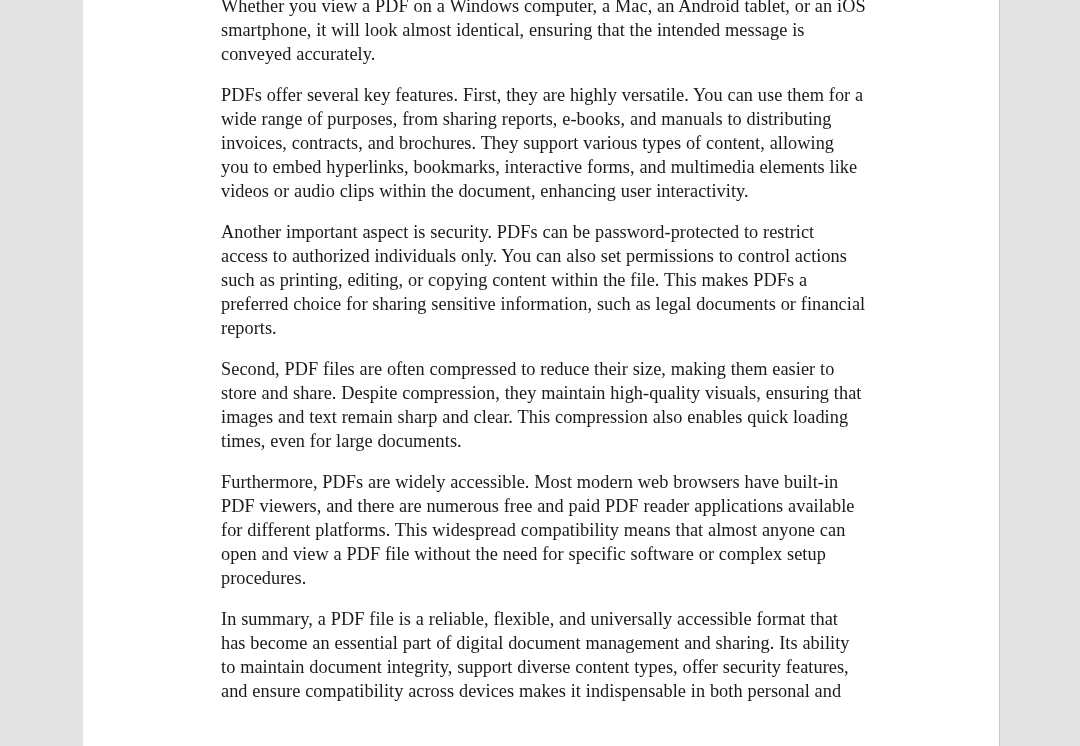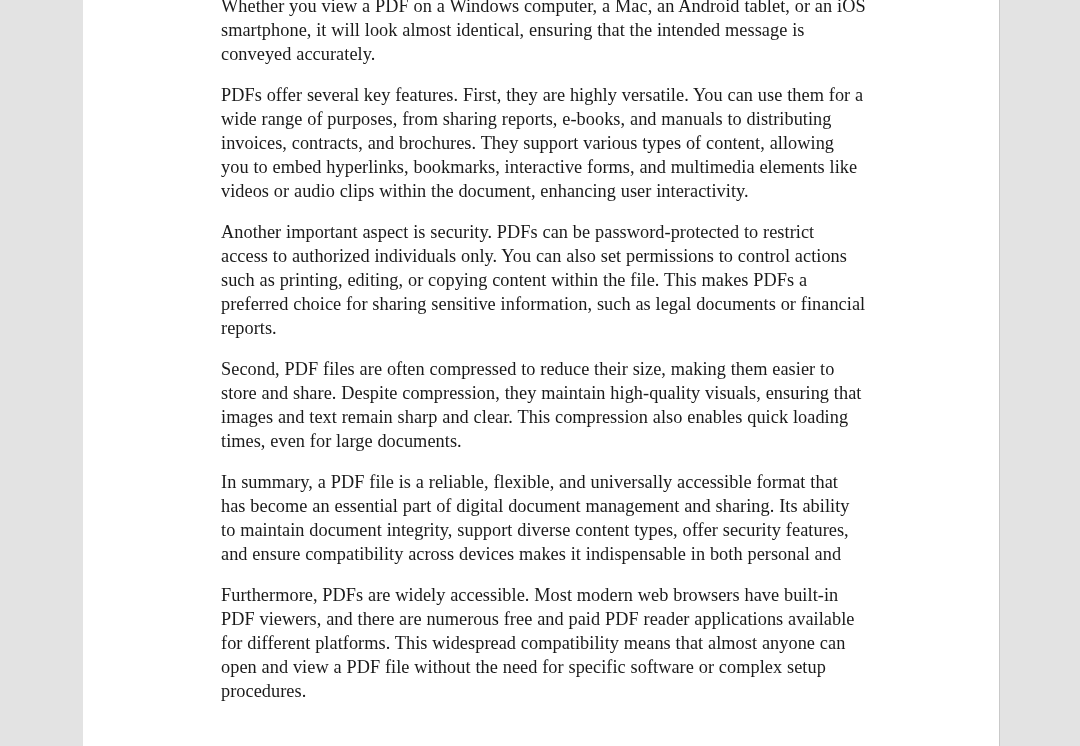--- a/index.html
+++ b/index.html
@@ -72,18 +72,18 @@
 
   <div class="gutter gutter-left"></div>
   <div class="gutter gutter-right"></div>
 
   <div class="page">
     <div class="page-body">
       <p class="para">Whether you view a PDF on a Windows computer, a Mac, an Android tablet, or an iOS smartphone, it will look almost identical, ensuring that the intended message is conveyed accurately.</p>
       <p class="para">PDFs offer several key features. First, they are highly versatile. You can use them for a wide range of purposes, from sharing reports, e-books, and manuals to distributing invoices, contracts, and brochures. They support various types of content, allowing you to embed hyperlinks, bookmarks, interactive forms, and multimedia elements like videos or audio clips within the document, enhancing user interactivity.</p>
       <p class="para">Another important aspect is security. PDFs can be password-protected to restrict access to authorized individuals only. You can also set permissions to control actions such as printing, editing, or copying content within the file. This makes PDFs a preferred choice for sharing sensitive information, such as legal documents or financial reports.</p>
       <p class="para">Second, PDF files are often compressed to reduce their size, making them easier to store and share. Despite compression, they maintain high-quality visuals, ensuring that images and text remain sharp and clear. This compression also enables quick loading times, even for large documents.</p>
+      <p class="para">Furthermore, PDFs are widely accessible. Most modern web browsers have built-in PDF viewers, and there are numerous free and paid PDF reader applications available for different platforms. This widespread compatibility means that almost anyone can open and view a PDF file without the need for specific software or complex setup procedures.</p>
       <p class="para">In summary, a PDF file is a reliable, flexible, and universally accessible format that has become an essential part of digital document management and sharing. Its ability to maintain document integrity, support diverse content types, offer security features, and ensure compatibility across devices makes it indispensable in both personal and</p>
-      <p class="para">Furthermore, PDFs are widely accessible. Most modern web browsers have built-in PDF viewers, and there are numerous free and paid PDF reader applications available for different platforms. This widespread compatibility means that almost anyone can open and view a PDF file without the need for specific software or complex setup procedures.</p>
     </div>
   </div>
 
 </div>
 
 </body></html>

